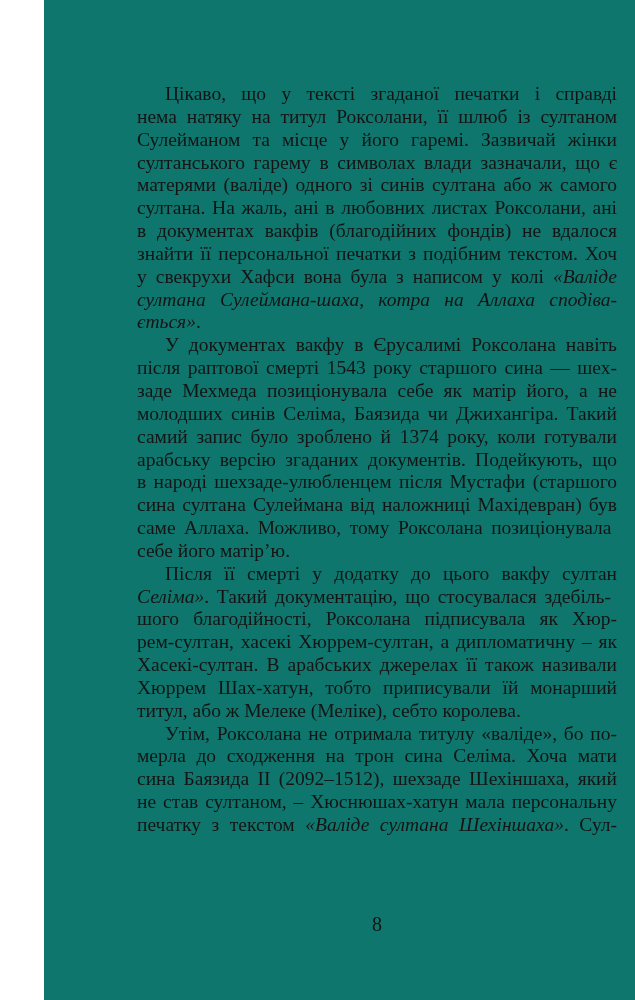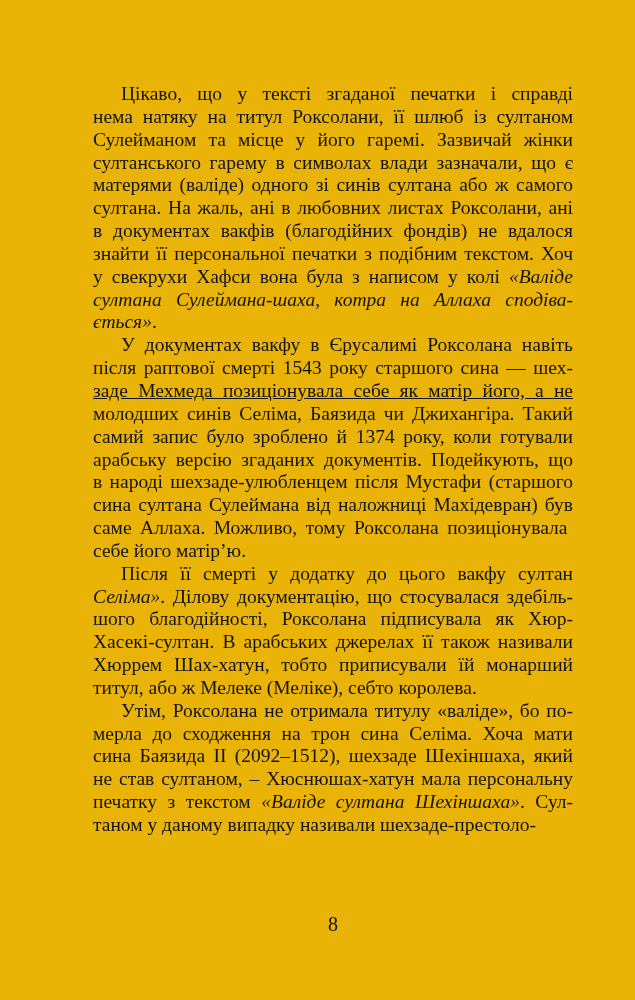--- a/index.html
+++ b/index.html
@@ -11,21 +11,22 @@
     height: 1000px;
     background: #ffffff;
     position: relative;
     overflow: hidden;
     font-family: "Liberation Serif", serif;
     color: #141414;
   }
   .page {
     position: absolute;
     inset: 0;
-    background: #eab308;
+    background: #0f766e;
+    margin-left: 44px;
   }
   .text-block {
     position: absolute;
     left: 93px;
     top: 83px;
     width: 480px;
     font-size: 19.5px;
     line-height: 22.85px;
     text-rendering: optimizeLegibility;
   }
@@ -63,40 +64,40 @@
         <div class="line"><span class="m" style="word-spacing: 1.83398px;"><span>султана. На жаль, ані в любовних листах Роксолани, ані</span></span></div>
         <div class="line"><span class="m" style="word-spacing: 5.88281px;"><span>в документах вакфів (благодійних фондів) не вдалося</span></span></div>
         <div class="line"><span class="m" style="word-spacing: 2.24777px;"><span>знайти її персональної печатки з подібним текстом. Хоч</span></span></div>
         <div class="line"><span class="m" style="word-spacing: 4.16493px;"><span>у свекрухи Хафси вона була з написом у колі </span><em>«Валіде</em></span></div>
         <div class="line"><span class="m" style="word-spacing: 9.37813px;"><em>султана Сулеймана-шаха, котра на Аллаха сподіва-</em></span></div>
         <div class="line final"><span class="m"><em>ється»</em><span>.</span></span></div>
       </div>
       <div class="para">
         <div class="line first"><span class="m" style="word-spacing: 5.11198px;"><span>У документах вакфу в Єрусалимі Роксолана навіть</span></span></div>
         <div class="line"><span class="m" style="word-spacing: 2.6543px;"><span>після раптової смерті 1543 року старшого сина — шех-</span></span></div>
-        <div class="line"><span class="m" style="word-spacing: 5.35156px; text-decoration: underline;"><span>заде Мехмеда позиціонувала себе як матір його, а не</span></span></div>
+        <div class="line"><span class="m" style="word-spacing: 5.35156px;"><span>заде Мехмеда позиціонувала себе як матір його, а не</span></span></div>
         <div class="line"><span class="m" style="word-spacing: 3.20573px;"><span>молодших синів Селіма, Баязида чи Джихангіра. Такий</span></span></div>
         <div class="line"><span class="m" style="word-spacing: 3.74219px;"><span>самий запис було зроблено й 1374 року, коли готували</span></span></div>
         <div class="line"><span class="m" style="word-spacing: 4.40625px;"><span>арабську версію згаданих документів. Подейкують, що</span></span></div>
         <div class="line"><span class="m" style="word-spacing: 2.50625px;"><span>в народі шехзаде-улюбленцем після Мустафи (старшого</span></span></div>
         <div class="line"><span class="m" style="word-spacing: 2.23958px;"><span>сина султана Сулеймана від наложниці Махідевран) був</span></span></div>
         <div class="line"><span class="m" style="word-spacing: 3.625px;"><span>саме Аллаха. Можливо, тому Роксолана позиціонувала</span></span></div>
         <div class="line final"><span class="m"><span>себе його матір’ю.</span></span></div>
       </div>
       <div class="para">
         <div class="line first"><span class="m" style="word-spacing: 7.30469px; text-align: right;"><span>Після її смерті у додатку до цього вакфу султан</span></span></div>
-        <div class="line"><span class="m" style="word-spacing: 2.86563px;"><em>Селіма»</em><span>. Ділову документацію, що стосувалася здебіль-</span></span></div>
+        <div class="line"><span class="m" style="word-spacing: 2.86563px;"><em>Селіма»</em><span>. Такий документацію, що стосувалася здебіль-</span></span></div>
         <div class="line"><span class="m" style="word-spacing: 9.22813px;"><span>шого благодійності, Роксолана підписувала як Хюр-</span></span></div>
+        <div class="line"><span class="m" style="word-spacing: 1.95312px;"><span>рем-султан, хасекі Хюррем-султан, а дипломатичну – як</span></span></div>
         <div class="line"><span class="m" style="word-spacing: 3.19271px;"><span>Хасекі-султан. В арабських джерелах її також називали</span></span></div>
         <div class="line"><span class="m" style="word-spacing: 6.94688px;"><span>Хюррем Шах-хатун, тобто приписували їй монарший</span></span></div>
         <div class="line final"><span class="m"><span>титул, або ж Мелеке (Меліке), себто королева.</span></span></div>
       </div>
       <div class="para">
         <div class="line first"><span class="m" style="word-spacing: 1.91518px;"><span>Утім, Роксолана не отримала титулу «валіде», бо по-</span></span></div>
         <div class="line"><span class="m" style="word-spacing: 5.69922px;"><span>мерла до сходження на трон сина Селіма. Хоча мати</span></span></div>
         <div class="line"><span class="m" style="word-spacing: 3.48438px;"><span>сина Баязида II (2092–1512), шехзаде Шехіншаха, який</span></span></div>
         <div class="line"><span class="m" style="word-spacing: 2.01823px;"><span>не став султаном, – Хюснюшах-хатун мала персональну</span></span></div>
         <div class="line"><span class="m" style="word-spacing: 5.68229px;"><span>печатку з текстом </span><em>«Валіде султана Шехіншаха»</em><span>. Сул-</span></span></div>
-        <div class="line final"><span class="m"><span>таном у даному випадку називали шехзаде-престоло-</span></span></div>
       </div>
     </div>
   <div class="page-number">8</div>
 </div>
 
 </body></html>

